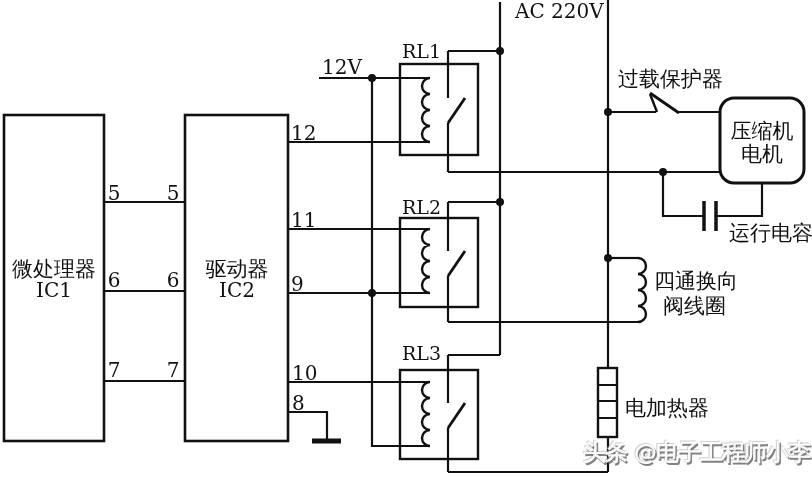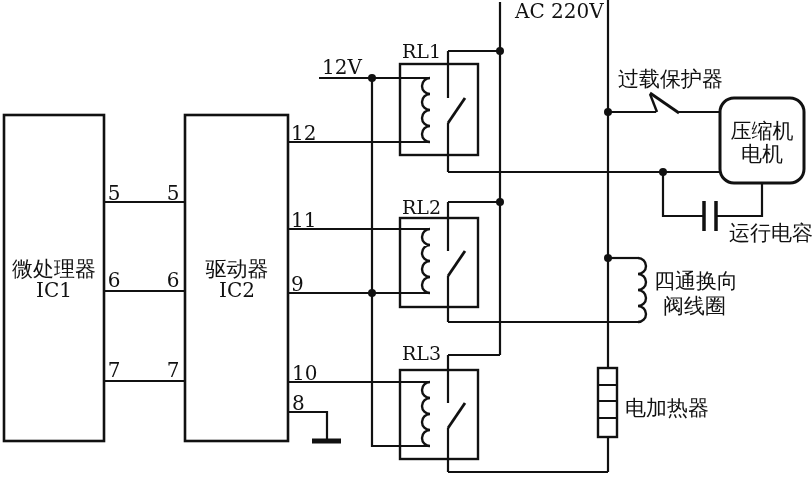--- a/index.html
+++ b/index.html
@@ -151,13 +151,14 @@
     <g>
       <rect x="598" y="368" width="19" height="69" fill="none" stroke="#111" stroke-width="2.4"></rect>
       <path d="M598,385 H617 M598,401 H617 M598,418 H617" stroke="#111" stroke-width="2.2"></path>
       <path d="M608,437 V472" fill="none" stroke="#111" stroke-width="2.2"></path>
       <line x1="448" y1="472" x2="608" y2="472" stroke="#111" stroke-width="2.2"></line>
       <text x="625" y="415" class="cjk">电加热器</text>
     </g>
 
   </svg>
 
+  <div class="wm">头条 @电子工程师小李</div>
 </div>
 
 </body></html>

